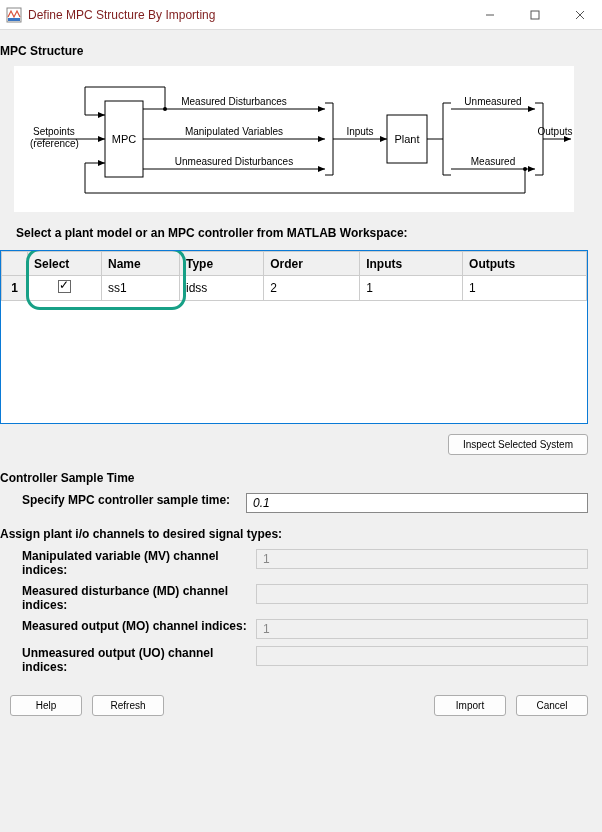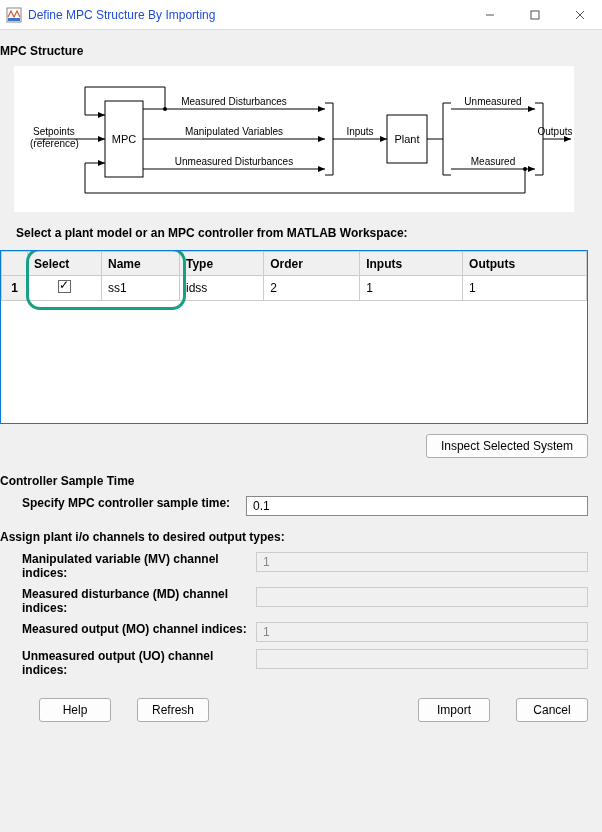--- a/index.html
+++ b/index.html
@@ -17,21 +17,21 @@
     background: #fff;
     border-bottom: 1px solid #ddd;
     display: flex;
     align-items: center;
     padding: 0 0 0 6px;
   }
   .titlebar .app-icon {
     width: 16px; height: 16px; margin-right: 6px;
     display: inline-block;
   }
-  .titlebar .title { flex: 1; color: #1d4ed8; font-size: 12px; }
+  .titlebar .title { flex: 1; color: #7f1d1d; font-size: 12px; }
   .titlebar .winbtns { display: flex; }
   .titlebar .winbtn {
     width: 45px; height: 30px; display: flex; align-items: center; justify-content: center;
     color: #666; font-size: 13px;
   }
   .titlebar .winbtn svg { stroke: #555; }
   .content {
     padding: 10px 14px 8px 0;
   }
   .section-heading {
@@ -98,25 +98,24 @@
     pointer-events: none;
   }
   .row-buttons-right {
     display: flex; justify-content: flex-end; margin: 10px 0 16px 0;
   }
   .btn {
     background: #fdfdfd;
     border: 1px solid #adadad;
     border-radius: 3px;
     padding: 4px 14px;
-    font-size: 12px;
+    font-size: 10px;
     cursor: pointer;
     min-width: 72px;
     text-align: center;
-    margin-left: 16px;
   }
   .form-row {
     display: flex;
     margin: 7px 0;
   }
   .form-row label {
     font-weight: bold;
     font-size: 12px;
   }
   .form-row .text-input {
@@ -128,27 +127,27 @@
   }
   .form-row .ro-input {
     border: 1px solid #ccc;
     background: #f0f0f0;
     color: #888;
     height: 20px;
     padding: 2px 6px;
     font-size: 12px;
   }
   .sample-row label { width: 246px; padding-left: 22px; }
-  .sample-row .text-input { flex: 1; }
+  .sample-row .text-input { flex: 1; font-style: italic; }
   .channel-row label { width: 256px; padding-left: 22px; }
   .channel-row .ro-input { flex: 1; }
   .button-bar {
     display: flex;
     gap: 10px;
-    padding: 6px 14px 10px 23px;
+    padding: 6px 14px 10px 10px;
   }
   .button-bar .spacer { flex: 1; }
 </style>
 </head>
 <body>
 
 <div class="titlebar">
   <span class="app-icon">
     <svg width="16" height="16" viewBox="0 0 16 16">
       <rect x="1" y="1" width="14" height="14" fill="#fff" stroke="#888"></rect>
@@ -264,21 +263,21 @@
     <button class="btn">Inspect Selected System</button>
   </div>
 
   <div class="section-heading">Controller Sample Time</div>
 
   <div class="form-row sample-row">
     <label>Specify MPC controller sample time:</label>
     <input class="text-input" value="0.1" style="">
   </div>
 
-  <div class="section-heading" style="margin-top:14px">Assign plant i/o channels to desired output types:</div>
+  <div class="section-heading" style="margin-top:14px">Assign plant i/o channels to desired signal types:</div>
 
   <div class="form-row channel-row">
     <label>Manipulated variable (MV) channel indices:</label>
     <input class="ro-input" readonly="" value="1" style="">
   </div>
   <div class="form-row channel-row">
     <label>Measured disturbance (MD) channel indices:</label>
     <input class="ro-input" readonly="" value="" style="">
   </div>
   <div class="form-row channel-row">

